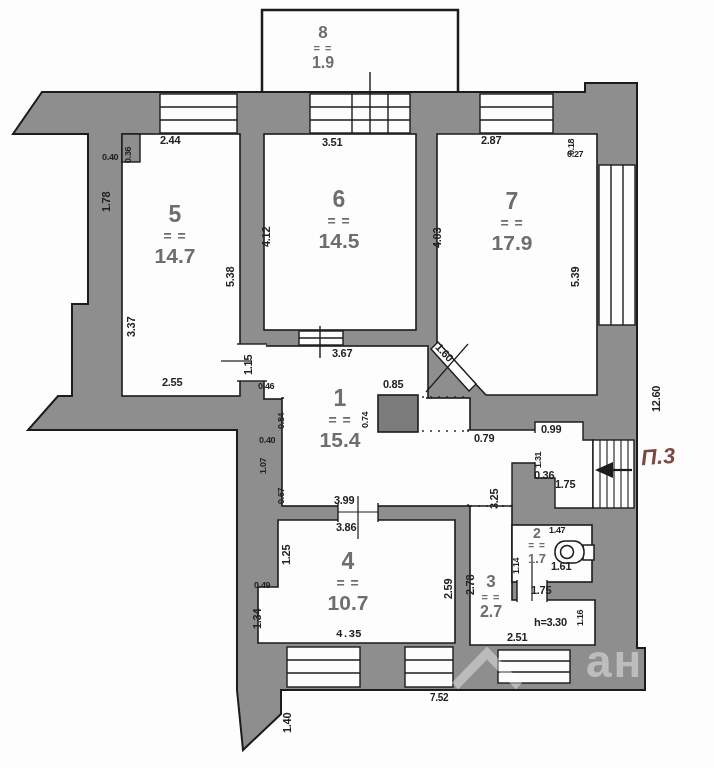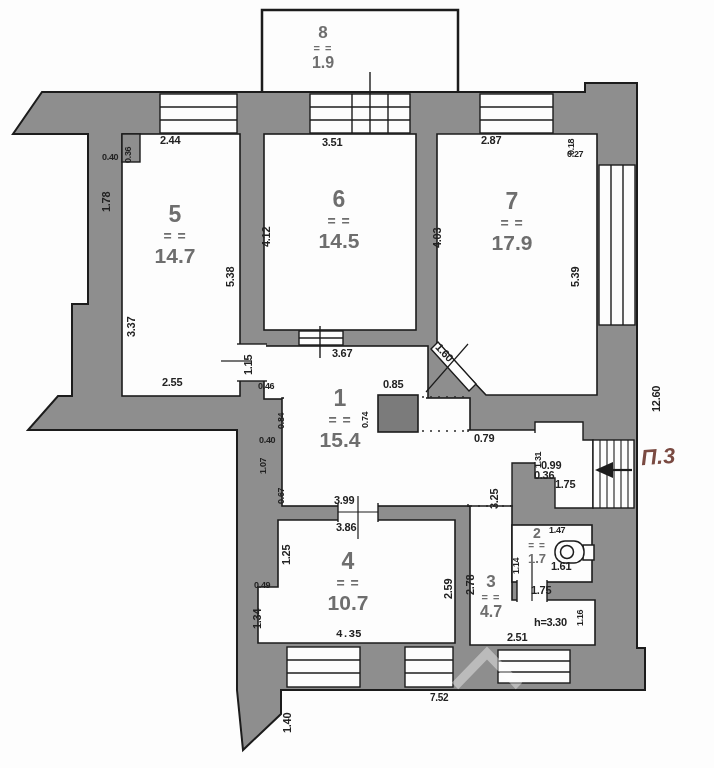--- a/index.html
+++ b/index.html
@@ -180,21 +180,21 @@
 <div class="d v" style="left:242px;top:375px;">1.15</div>
 <div class="d diag" style="left:442px;top:341px;">1.60</div>
 <div class="d sm" style="left:258px;top:381px;">0.46</div>
 <div class="d sm v" style="left:276px;top:429px;">0.84</div>
 <div class="d sm" style="left:259px;top:435px;">0.40</div>
 <div class="d sm v" style="left:258px;top:474px;">1.07</div>
 <div class="d sm v" style="left:276px;top:504px;">0.67</div>
 <div class="d" style="left:383px;top:378px;">0.85</div>
 <div class="d sm v" style="left:360px;top:428px;">0.74</div>
 <div class="d" style="left:474px;top:432px;">0.79</div>
-<div class="d" style="left:541px;top:423px;margin-top:36px;">0.99</div>
+<div class="d" style="left:541px;top:423px;">0.99</div>
 <div class="d sm v" style="left:533px;top:468px;">1.31</div>
 <div class="d" style="left:534px;top:469px;">0.36</div>
 <div class="d" style="left:555px;top:478px;">1.75</div>
 <div class="d v" style="left:488px;top:509px;">3.25</div>
 <div class="d" style="left:334px;top:494px;">3.99</div>
 <div class="d" style="left:336px;top:521px;">3.86</div>
 <div class="d v" style="left:280px;top:565px;">1.25</div>
 <div class="d sm" style="left:254px;top:580px;">0.49</div>
 <div class="d v" style="left:251px;top:629px;">1.34</div>
 <div class="d" style="left:336px;top:628px;font-family:Liberation Mono, monospace;">4.35</div>
@@ -237,24 +237,25 @@
   <span class="area">15.4</span>
 </div>
 <div class="roomlab" style="left:317px;top:550px;width:62px;">
   <span class="num">4</span>
   <span class="eq">= =</span>
   <span class="area">10.7</span>
 </div>
 <div class="roomlab small" style="left:466px;top:573px;width:50px;">
   <span class="num">3</span>
   <span class="eq">= =</span>
-  <span class="area">4.7</span>
+  <span class="area">2.7</span>
 </div>
 <div class="roomlab tiny" style="left:524px;top:526px;width:26px;">
   <span class="num">2</span>
   <span class="eq">= =</span>
   <span class="area">1.7</span>
 </div>
 
 <div id="stair-exit">П.3</div>
 
+<div id="watermark-text">ан</div>
 
 </div>
 
 </body></html>

